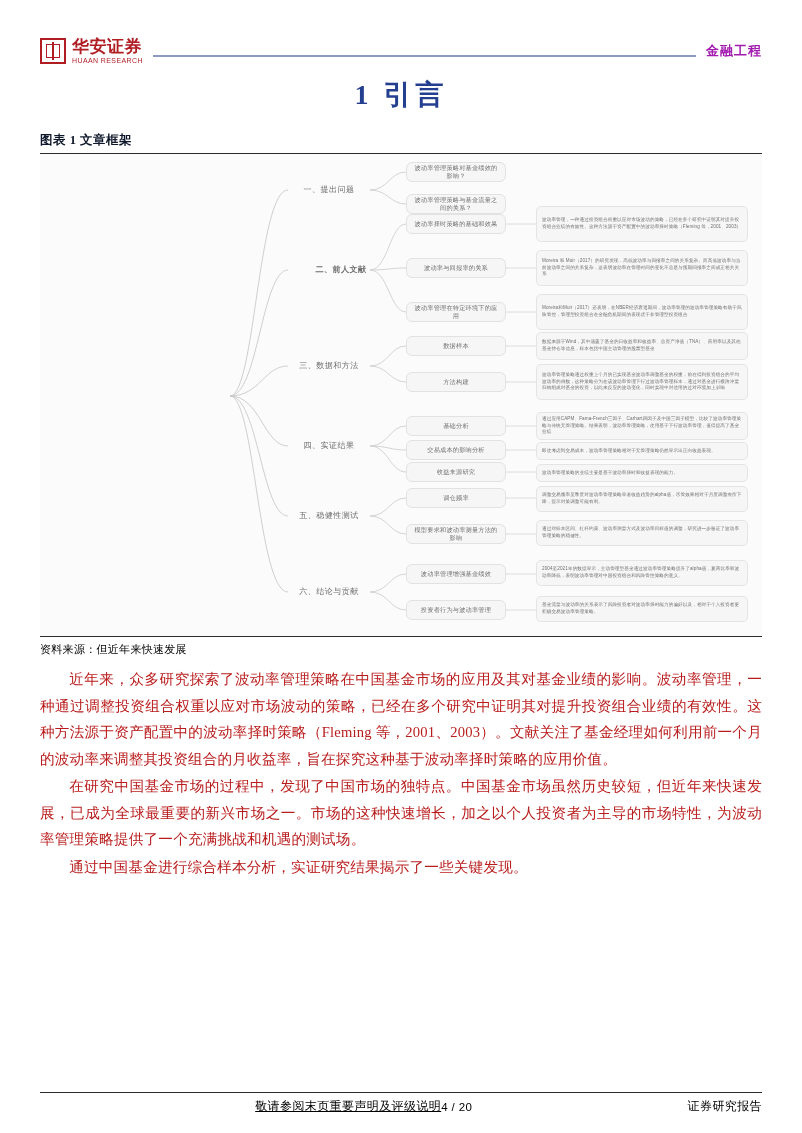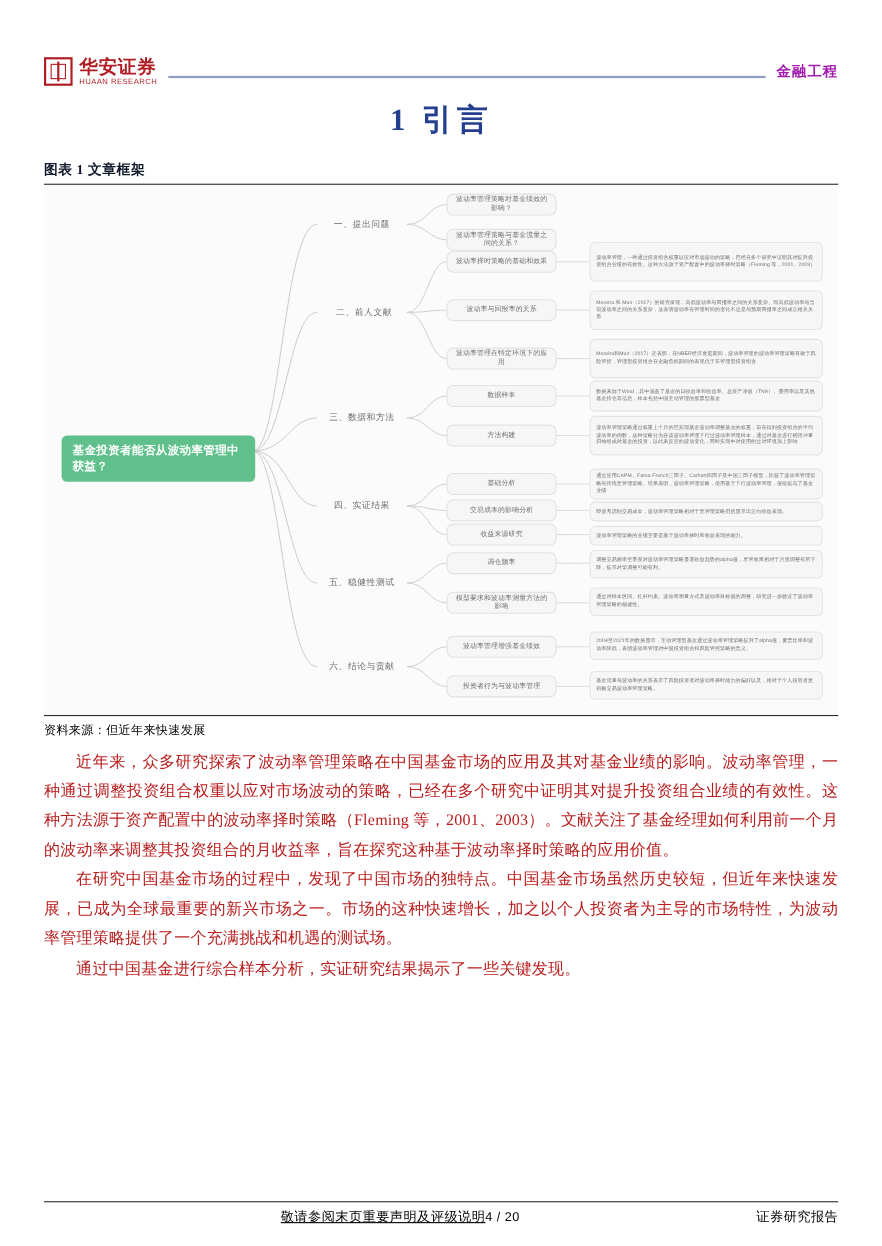--- a/index.html
+++ b/index.html
@@ -9,21 +9,21 @@
   }
   body {
     width: 802px; height: 1133px;
     font-family: "Liberation Serif", "DejaVu Serif", serif;
     color: #000;
     position: relative;
     overflow: hidden;
   }
 
   
-  .page { position: relative; width: 802px; height: 1133px; padding: 16px 40px; }
+  .page { position: relative; width: 802px; height: 1133px; padding: 2px 40px; }
 
   .header {
     position: relative;
     height: 62px;
     display: flex;
     align-items: flex-end;
     padding-top: 26px;
   }
   .logo-block { display: flex; align-items: center; gap: 6px; flex: 0 0 auto; }
   .logo-mark {
@@ -254,24 +254,23 @@
           <path d="M466 272 C 480 272, 482 272, 496 272"></path>
           <path d="M466 296 C 480 296, 482 296, 496 296"></path>
           <path d="M466 318 C 480 318, 482 318, 496 318"></path>
           <path d="M466 344 C 480 344, 482 344, 496 344"></path>
           <path d="M466 380 C 480 380, 482 380, 496 380"></path>
           <path d="M466 420 C 480 420, 482 420, 496 420"></path>
           <path d="M466 456 C 480 456, 482 456, 496 456"></path>
         </g>
       </svg>
 
-      <div class="node node-root" style="left:16px; top:228px; width:176px;">基金投资者能否从波动率管理中获益？</div>
 
       <div class="node node-l1" style="left:248px; top:26px; width:82px; height:20px;">一、提出问题</div>
-      <div class="node node-l1" style="left:250px; top:106px; width:82px; height:20px;">二、前人文献</div>
+      <div class="node node-l1" style="left:260px; top:106px; width:82px; height:20px;font-weight:bold;">二、前人文献</div>
       <div class="node node-l1" style="left:248px; top:202px; width:82px; height:20px;">三、数据和方法</div>
       <div class="node node-l1" style="left:248px; top:282px; width:82px; height:20px;">四、实证结果</div>
       <div class="node node-l1" style="left:248px; top:352px; width:82px; height:20px;">五、稳健性测试</div>
       <div class="node node-l1" style="left:248px; top:428px; width:82px; height:20px;">六、结论与贡献</div>
 
       <div class="node node-l2" style="left:366px; top:8px; width:100px; height:20px;">波动率管理策略对基金绩效的影响？</div>
       <div class="node node-l2" style="left:366px; top:40px; width:100px; height:20px;">波动率管理策略与基金流量之间的关系？</div>
 
       <div class="node node-l2" style="left:366px; top:60px; width:100px; height:20px;">波动率择时策略的基础和效果</div>
       <div class="node node-l2" style="left:366px; top:104px; width:100px; height:20px;">波动率与回报率的关系</div>

